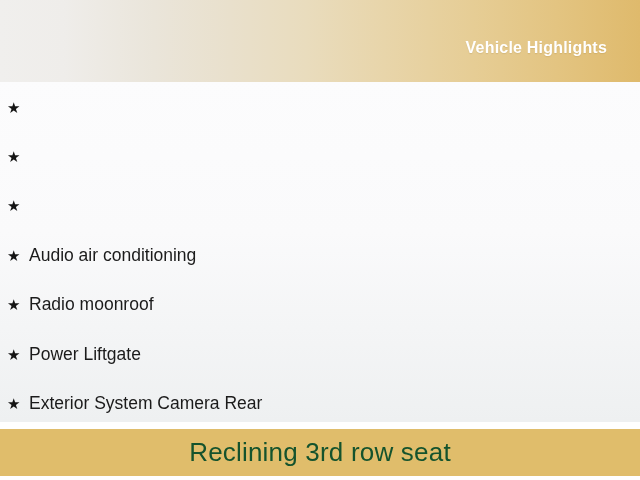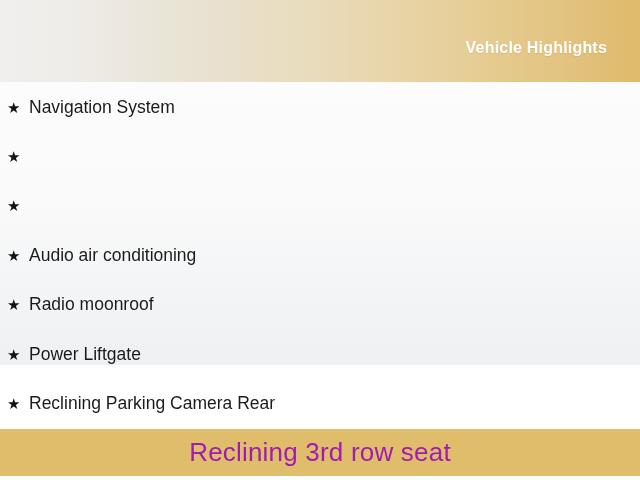--- a/index.html
+++ b/index.html
@@ -10,21 +10,21 @@
     width: 640px;
     height: 480px;
     overflow: hidden;
     font-family: "Liberation Sans", sans-serif;
     background: #ffffff;
   }
 
   #page {
     position: relative;
     width: 640px;
-    height: 365px;
+    height: 422px;
     display: flex;
     flex-direction: column;
     background: linear-gradient(to bottom, #fdfdfe 0%, #fafafb 55%, #eef0f1 100%);
   }
 
   
   .header-bar {
     position: relative;
     height: 82px;
     flex: 0 0 82px;
@@ -92,42 +92,41 @@
   
   .bottom-banner {
     flex: 0 0 47px;
     height: 47px;
     background: #e0bd6b;
     display: flex;
     align-items: center;
     justify-content: center;
   }
   .banner-caption {
-    color: #a21caf;
+    color: #14532d;
     font-size: 26px;
     font-weight: normal;
     line-height: 1;
     letter-spacing: 0.2px;
     white-space: nowrap;
   }
 </style>
 </head>
 <body>
 
 <div id="page">
 
   <div class="header-bar">
     <div class="header-title">Vehicle Highlights</div>
   </div>
 
   <ul class="highlights-list">
 
     <li class="highlight-item">
       <span class="bullet-star">★</span>
-      <span class="highlight-label">Navigation System</span>
     </li>
 
     <li class="highlight-item">
       <span class="bullet-star">★</span>
     </li>
 
     <li class="highlight-item">
       <span class="bullet-star">★</span>
     </li>
 
@@ -141,21 +140,21 @@
       <span class="highlight-label">Radio moonroof</span>
     </li>
 
     <li class="highlight-item">
       <span class="bullet-star">★</span>
       <span class="highlight-label">Power Liftgate</span>
     </li>
 
     <li class="highlight-item">
       <span class="bullet-star">★</span>
-      <span class="highlight-label">Reclining Parking Camera Rear</span>
+      <span class="highlight-label">Exterior System Camera Rear</span>
     </li>
 
   </ul>
 
   <div class="bottom-banner">
     <div class="banner-caption">Reclining 3rd row seat</div>
   </div>
 
 </div>
 

